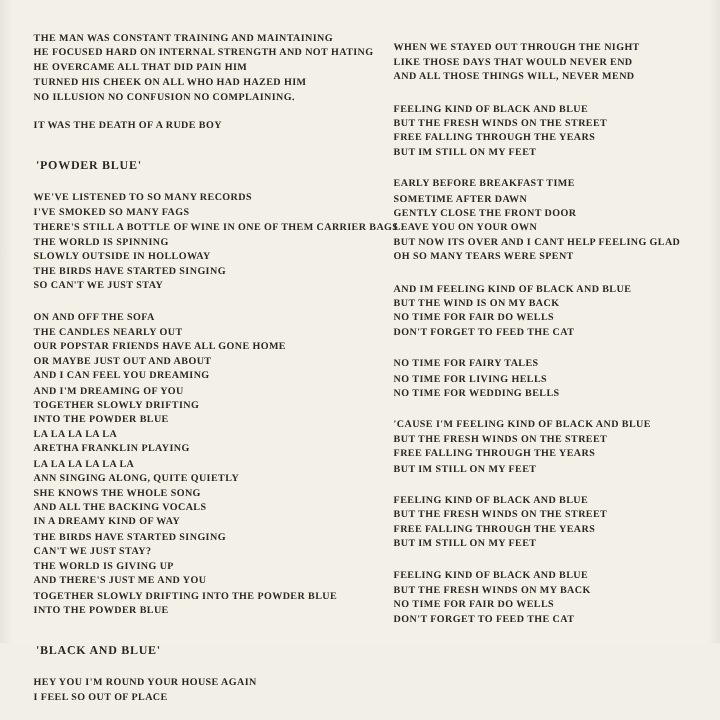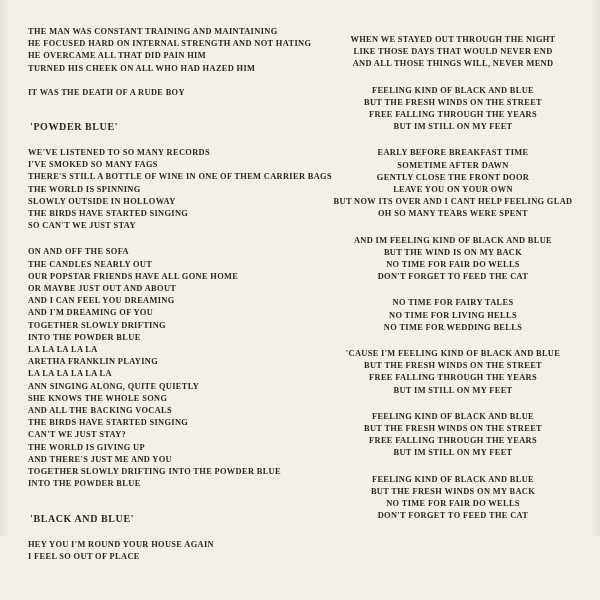--- a/index.html
+++ b/index.html
@@ -21,21 +21,21 @@
       #f3f0e7;
   }
   .cols{
     display:flex;
     gap:24px;
     align-items:flex-start;
   }
   .col{
     width:282px;
   }
-  .col.right{padding-top:8px;text-align:center;}
+  .col.right{padding-top:8px;}
   .block{margin:0 0 0 0;}
   .lines{margin:0;padding:0;list-style:none;}
   .lines li{
     font-size:8.4px;
     line-height:12.2px;
     letter-spacing:0.35px;
     font-weight:bold;
     text-transform:uppercase;
     white-space:nowrap;
     font-family:"Liberation Serif", serif;
@@ -61,20 +61,21 @@
   <div class="cols">
 
     <div class="col left">
 
       <div class="block indent">
         <ul class="lines">
           <li>THE MAN WAS CONSTANT TRAINING AND MAINTAINING</li>
           <li>HE FOCUSED HARD ON INTERNAL STRENGTH AND NOT HATING</li>
           <li>HE OVERCAME ALL THAT DID PAIN HIM</li>
           <li>TURNED HIS CHEEK ON ALL WHO HAD HAZED HIM</li>
+          <li>NO ILLUSION NO CONFUSION NO COMPLAINING.</li>
         </ul>
       </div>
 
       <div class="gap-s"></div>
 
       <div class="block indent">
         <ul class="lines">
           <li>IT WAS THE DEATH OF A RUDE BOY</li>
         </ul>
       </div>
@@ -104,20 +105,21 @@
           <li>AND I CAN FEEL YOU DREAMING</li>
           <li>AND I'M DREAMING OF YOU</li>
           <li>TOGETHER SLOWLY DRIFTING</li>
           <li>INTO THE POWDER BLUE</li>
           <li>LA LA LA LA LA</li>
           <li>ARETHA FRANKLIN PLAYING</li>
           <li>LA LA LA LA LA LA</li>
           <li>ANN SINGING ALONG, QUITE QUIETLY</li>
           <li>SHE KNOWS THE WHOLE SONG</li>
           <li>AND ALL THE BACKING VOCALS</li>
+          <li>IN A DREAMY KIND OF WAY</li>
           <li>THE BIRDS HAVE STARTED SINGING</li>
           <li>CAN'T WE JUST STAY?</li>
           <li>THE WORLD IS GIVING UP</li>
           <li>AND THERE'S JUST ME AND YOU</li>
           <li>TOGETHER SLOWLY DRIFTING INTO THE POWDER BLUE</li>
           <li>INTO THE POWDER BLUE</li>
         </ul>
       </div>
 
       <div class="song-title second">'BLACK AND BLUE'</div>

